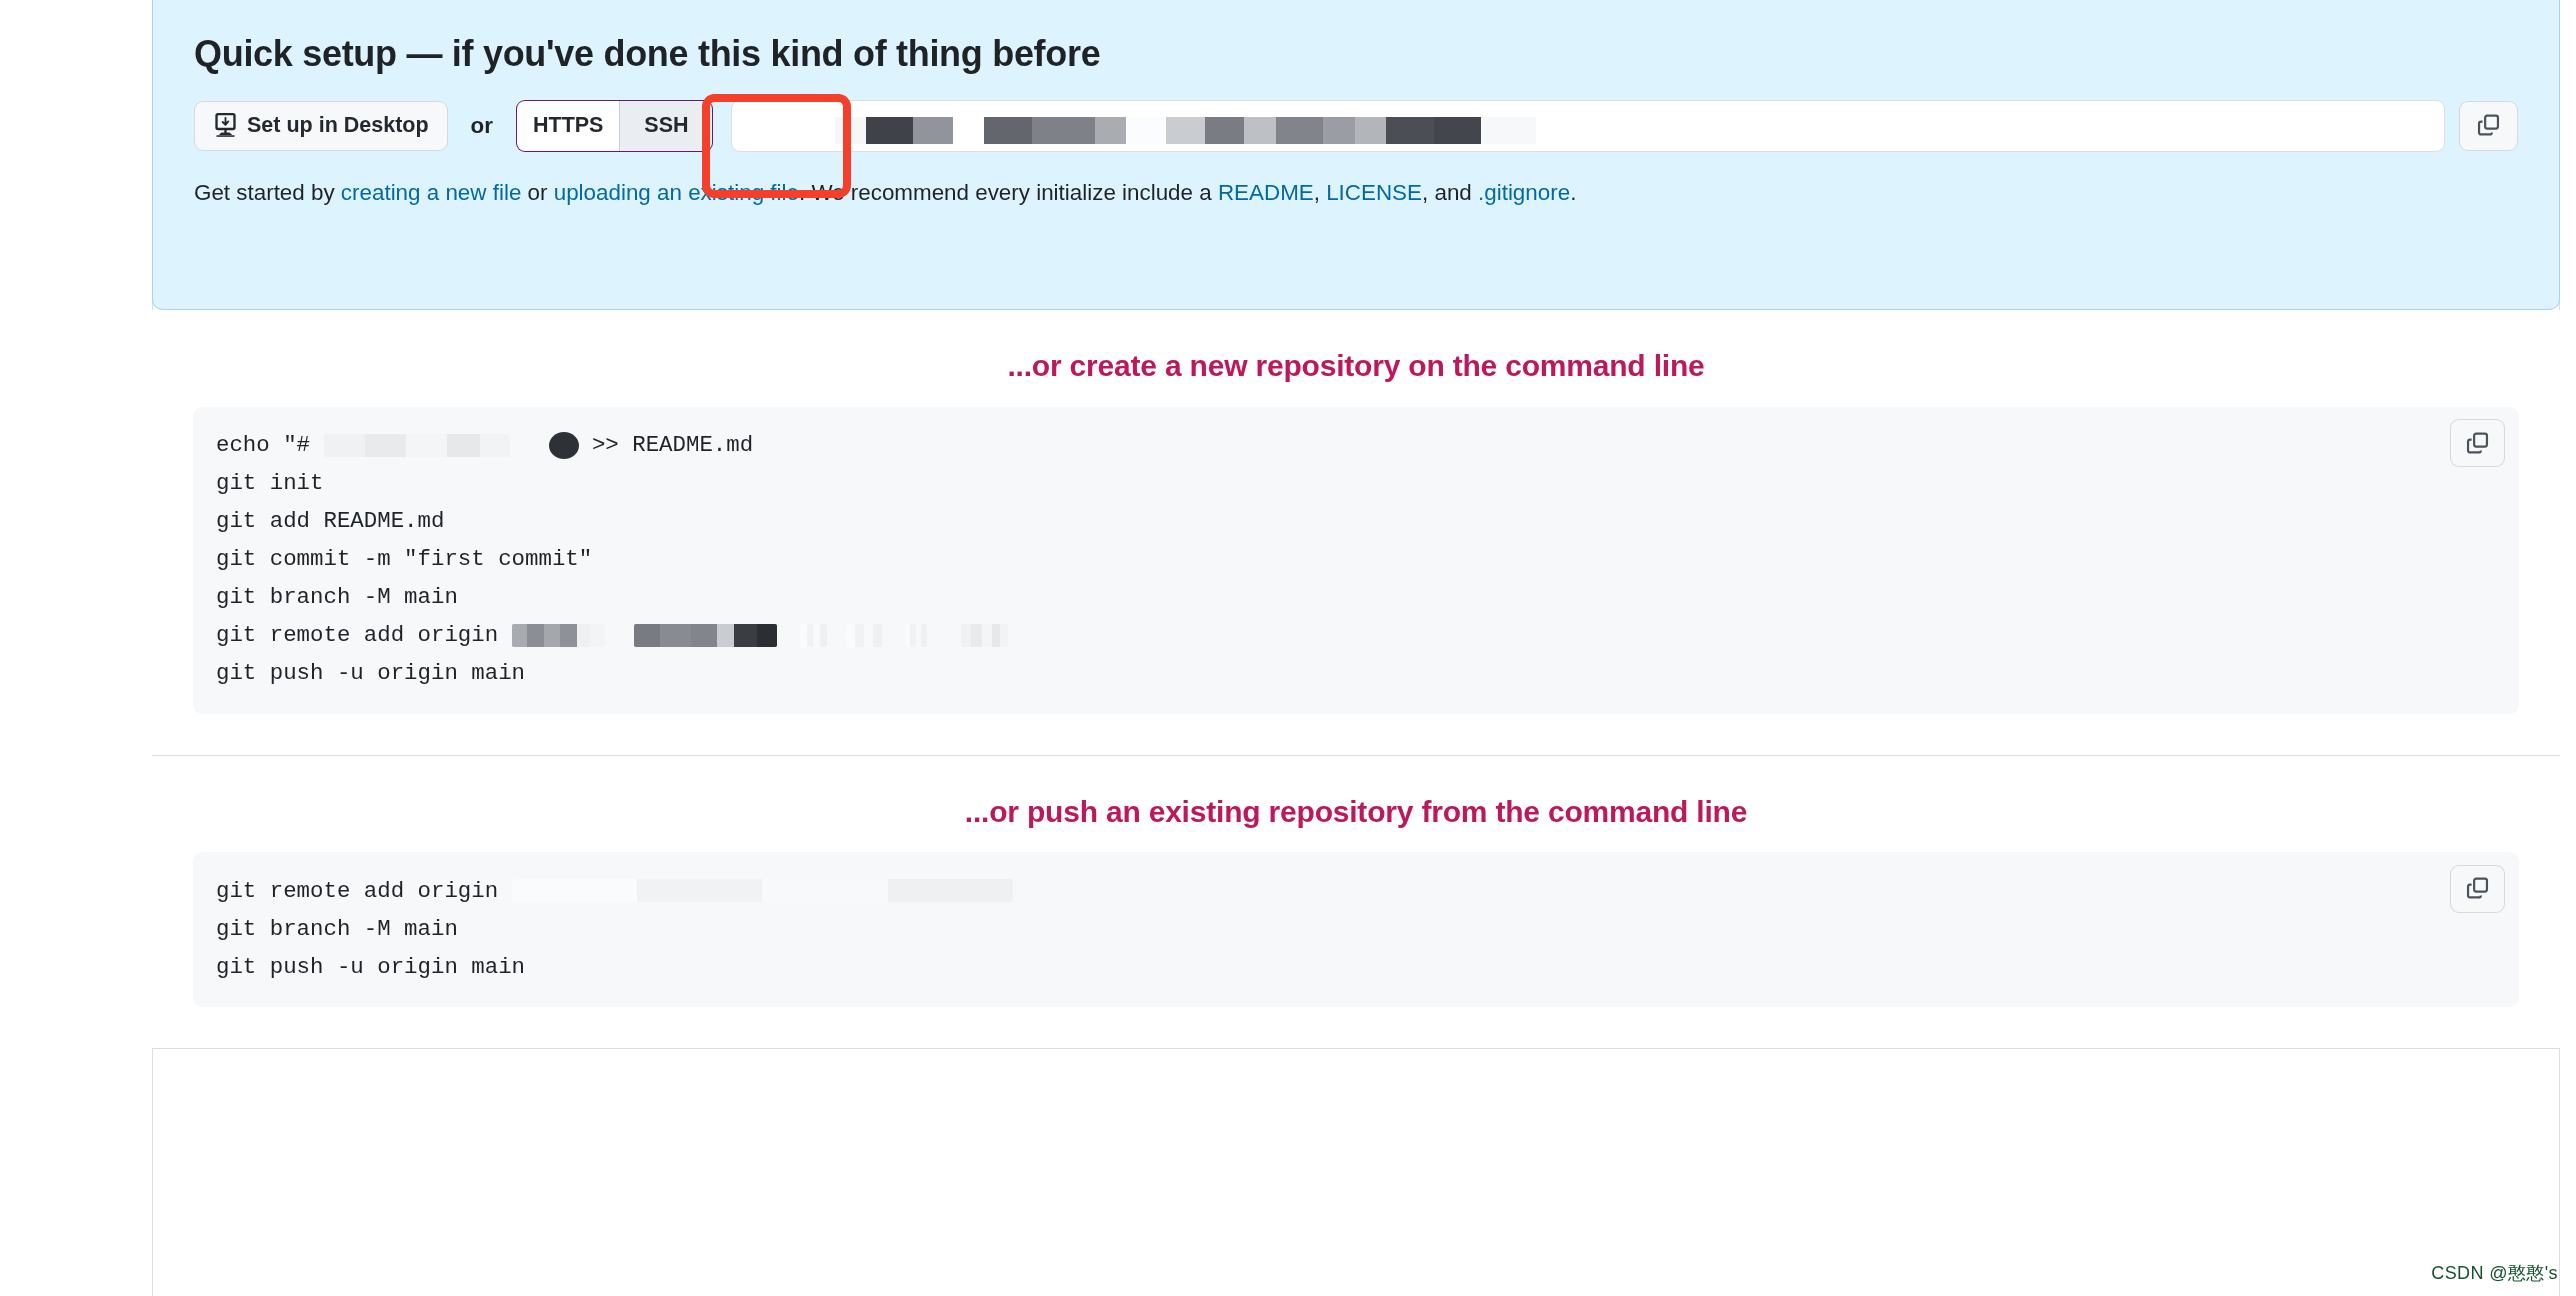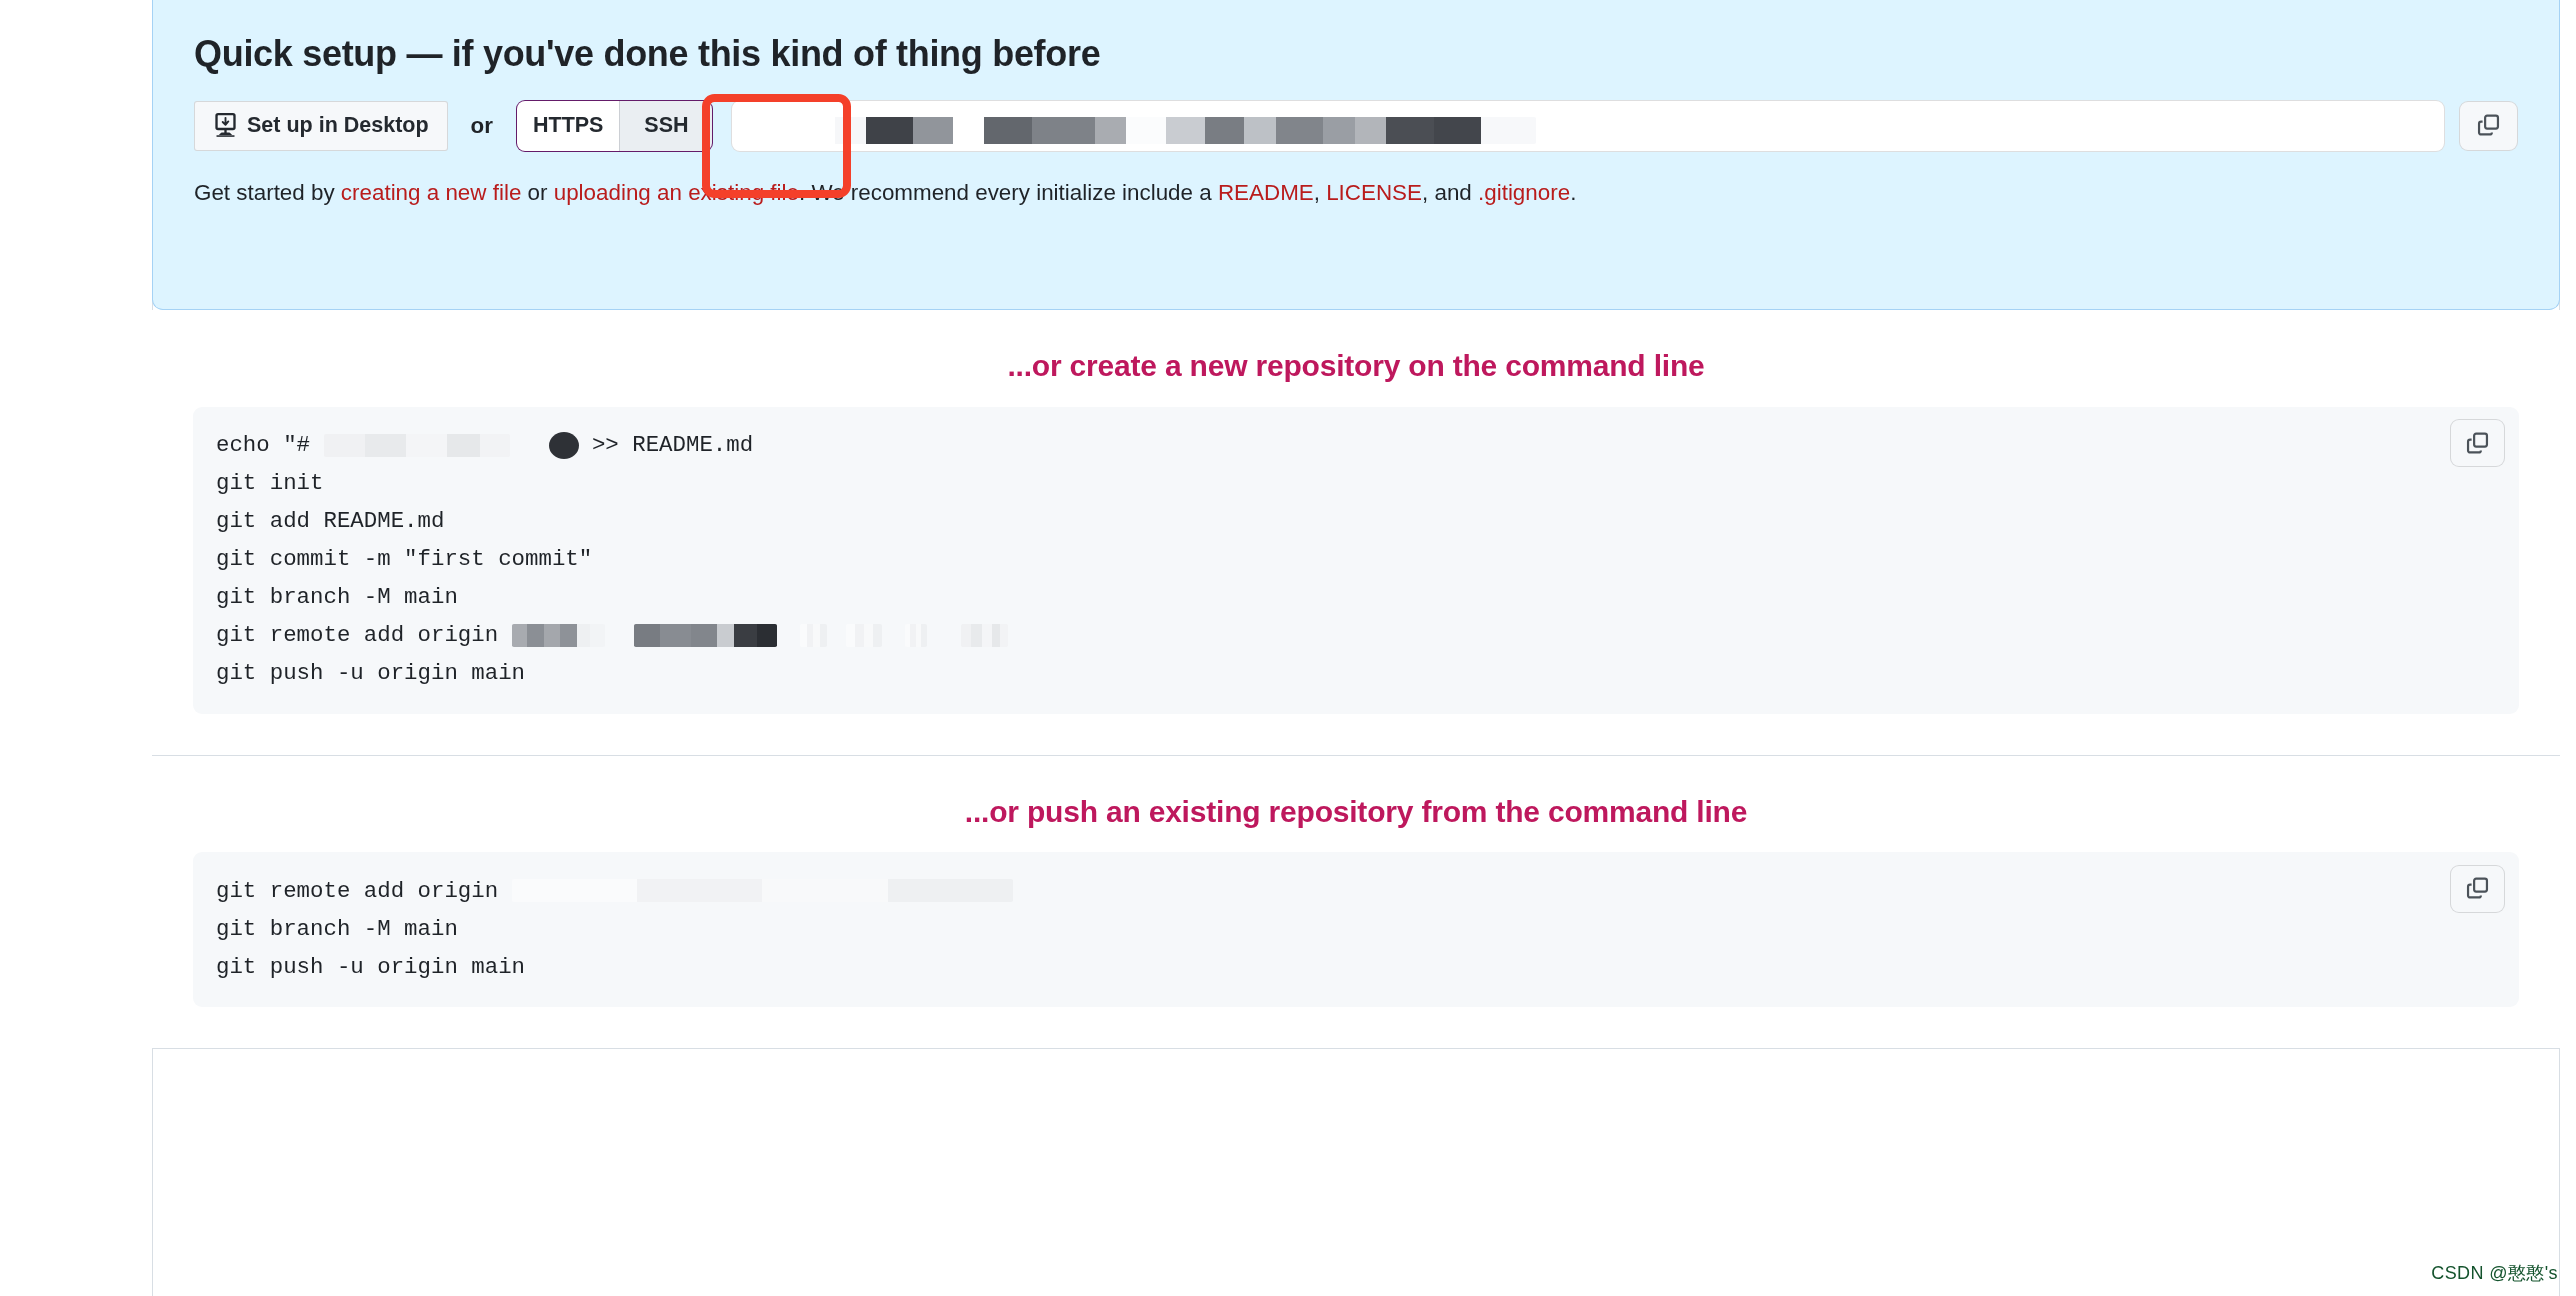--- a/index.html
+++ b/index.html
@@ -57,21 +57,21 @@
   .btn {
     box-sizing: border-box;
     display: inline-flex;
     align-items: center;
     justify-content: center;
     gap: 9px;
     height: 50px;
     padding: 0 18px;
     background: #f6f8fa;
     border: 0.9px solid rgba(31,35,40,0.15);
-    border-radius: 3px;
+    border-radius: 9px;
     font-size: 21.5px;
     font-weight: 600;
     color: #24292f;
     cursor: pointer;
     white-space: nowrap;
   }
 
   .or-word {
     font-size: 22.4px;
     font-weight: bold;
@@ -148,21 +148,21 @@
     flex: none;
   }
 
   
   .qs-hint {
     margin-top: 27px;
     font-size: 22.4px;
     line-height: 1.35;
     color: #1f2328;
   }
-  .qs-hint a { color: #b91c1c; text-decoration: none; cursor: pointer; }
+  .qs-hint a { color: #0369a1; text-decoration: none; cursor: pointer; }
 
   
   .section {
     box-sizing: border-box;
     border-bottom: 1.8px solid #d8dee4;
     padding: 39px 41px 41px 41px;
     background: #ffffff;
     position: relative;
   }
   .section.last { border-bottom: none; }

